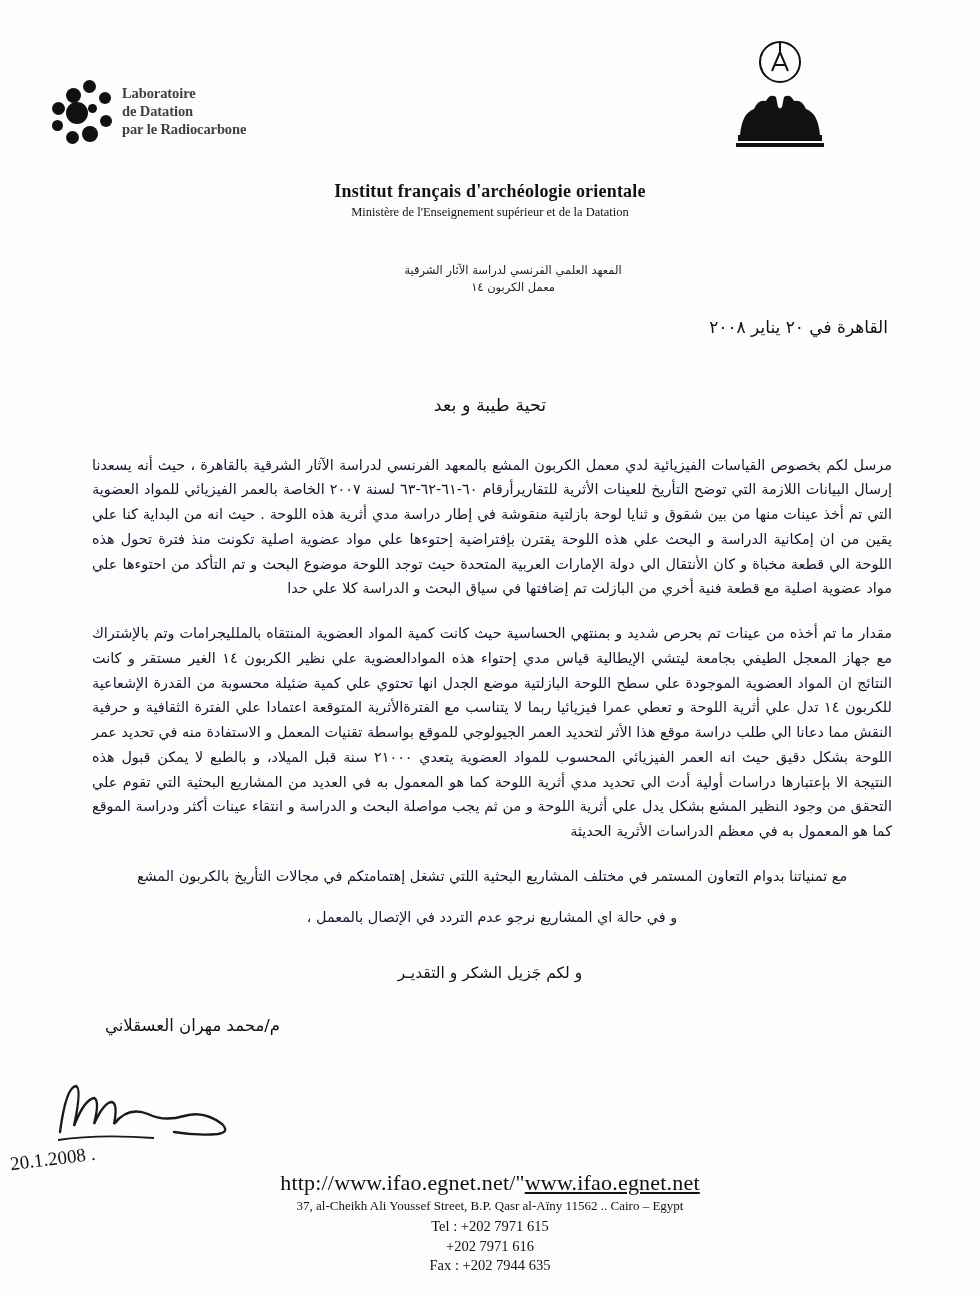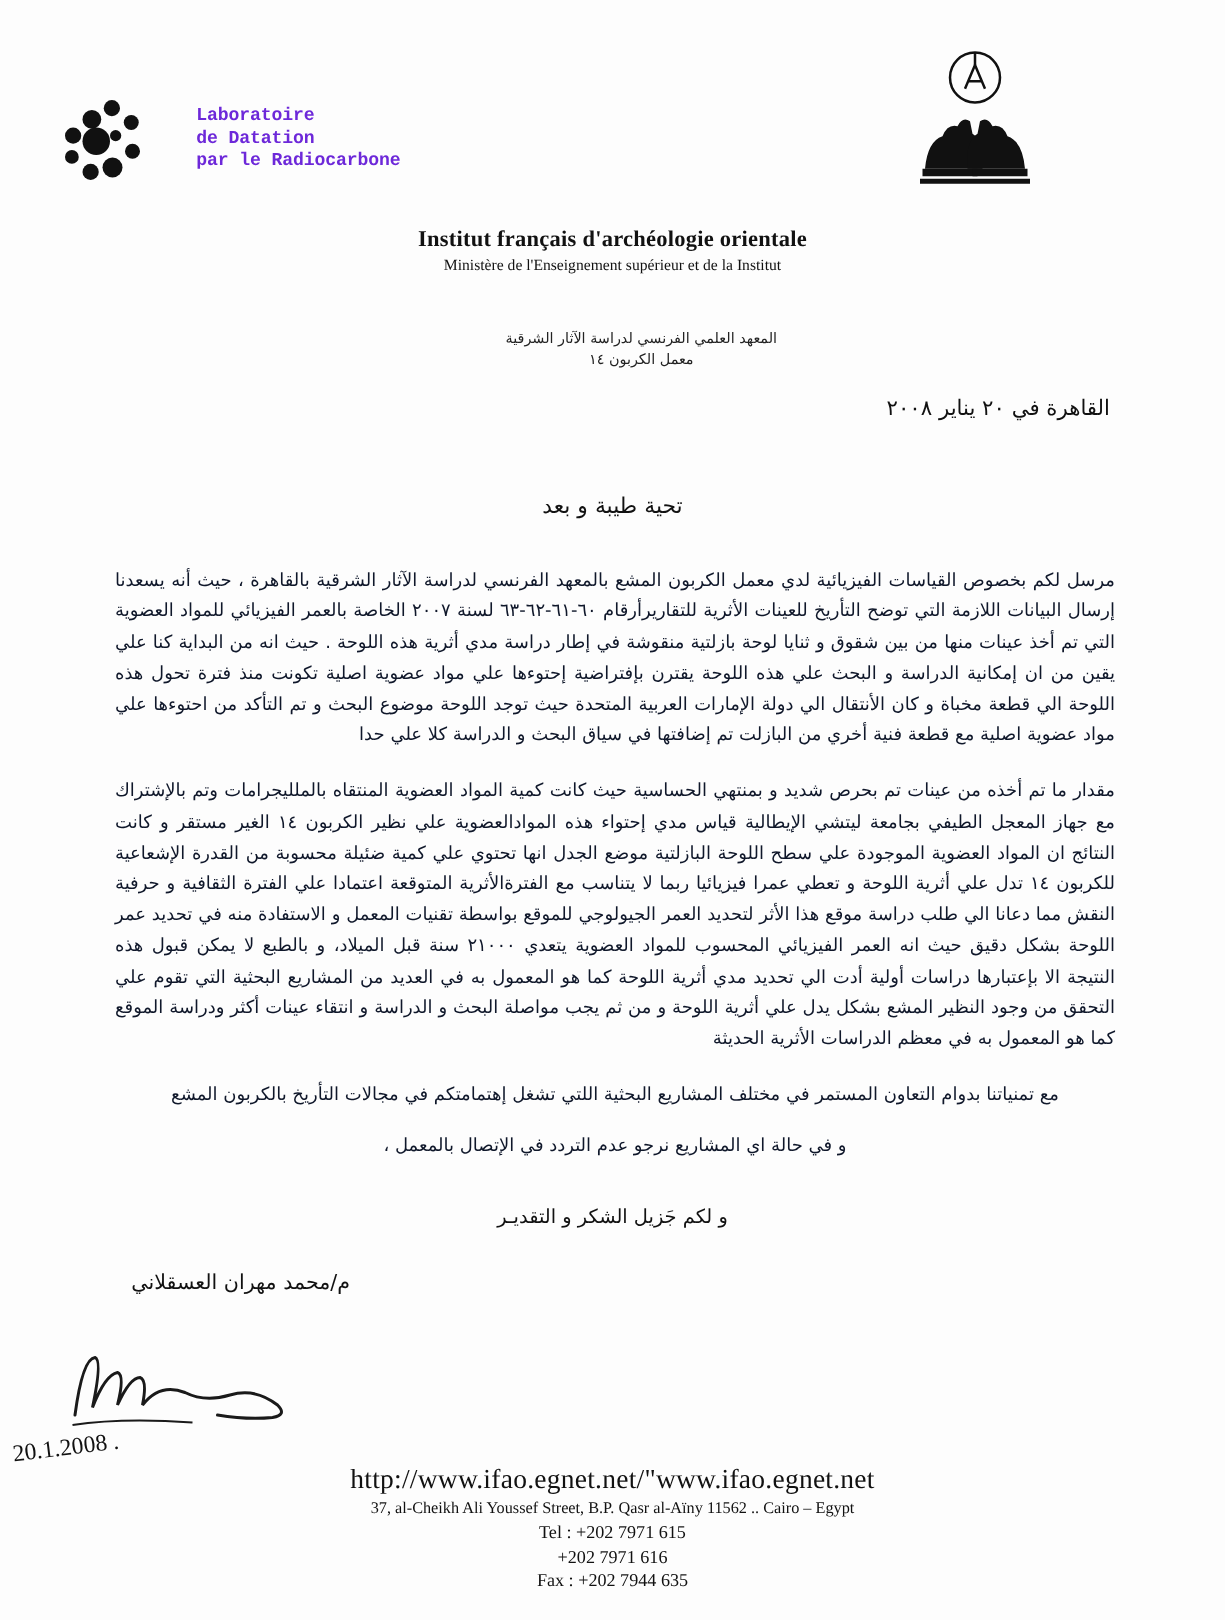--- a/index.html
+++ b/index.html
@@ -34,27 +34,26 @@
     position: relative;
     width: 62px;
     height: 64px;
   }
   .logo-dots span {
     position: absolute;
     background: #111;
     border-radius: 50%;
   }
   .logo-text {
-    font-family: Liberation Mono, monospace;
+    font-family: Liberation Serif, serif;
     font-weight: bold;
     font-size: 14.5px;
     line-height: 1.22;
-    color: #6d28d9;
+    color: #404040;
     letter-spacing: -0.1px;
-    margin-left: 35px;
   }
   .logo-right {
     position: absolute;
     right: 130px;
     top: 40px;
     width: 140px;
     text-align: center;
   }
 
   
@@ -165,20 +164,21 @@
     bottom: 20px;
     text-align: center;
     font-family: "Liberation Serif", serif;
     color: #111;
   }
   .footer .url {
     font-size: 22px;
     letter-spacing: 0.2px;
   }
   .footer .url .under {
+    text-decoration: underline;
   }
   .footer .addr {
     font-size: 13px;
     margin-top: 2px;
   }
   .footer .tel {
     font-size: 14.5px;
     margin-top: 3px;
     line-height: 1.35;
   }
@@ -229,21 +229,21 @@
           <rect x="28" y="95" width="44" height="6"></rect>
         </g>
 
         <rect x="26" y="103" width="88" height="4" fill="#111"></rect>
       </svg>
     </div>
   </div>
 
   <div class="inst">
     <div class="l1">Institut français d'archéologie orientale</div>
-    <div class="l2">Ministère  de l'Enseignement supérieur et de la Institut</div>
+    <div class="l2">Ministère  de l'Enseignement supérieur et de la Datation</div>
   </div>
 
   <div class="inst-ar">
     <div>المعهد العلمي الفرنسي لدراسة الآثار الشرقية</div>
     <div>معمل الكربون ١٤</div>
   </div>
 
   <div class="date-line">القاهرة في ٢٠ يناير ٢٠٠٨</div>
 
   <div class="salutation">تحية طيبة و بعد</div>

